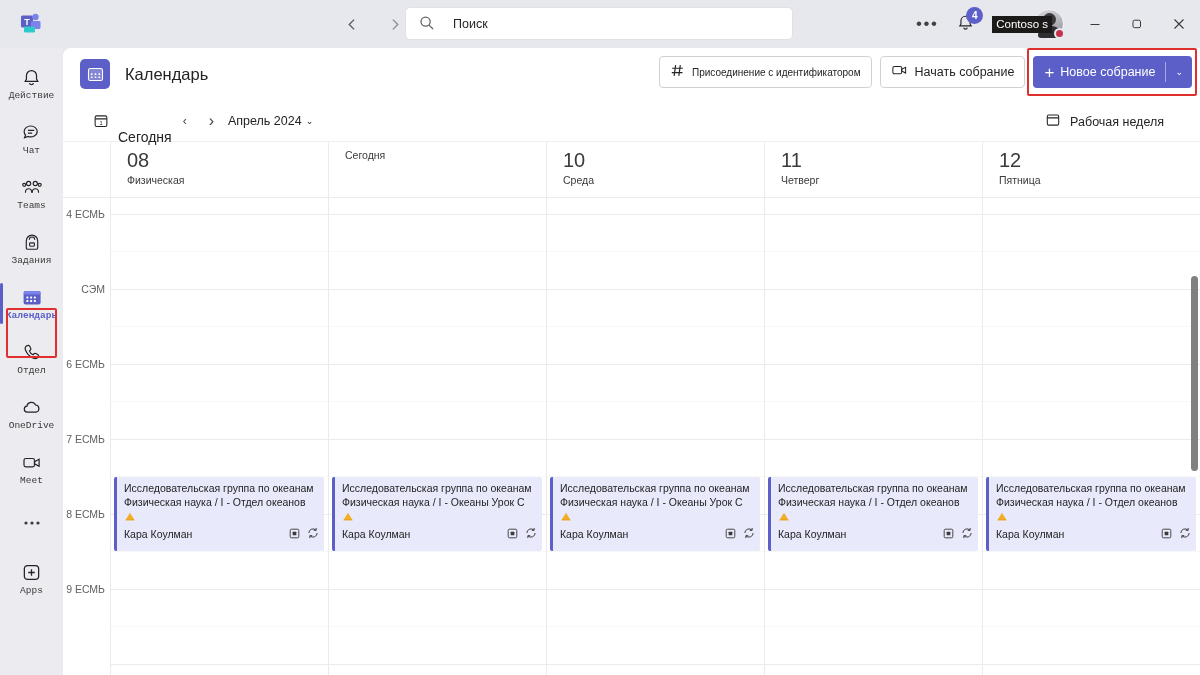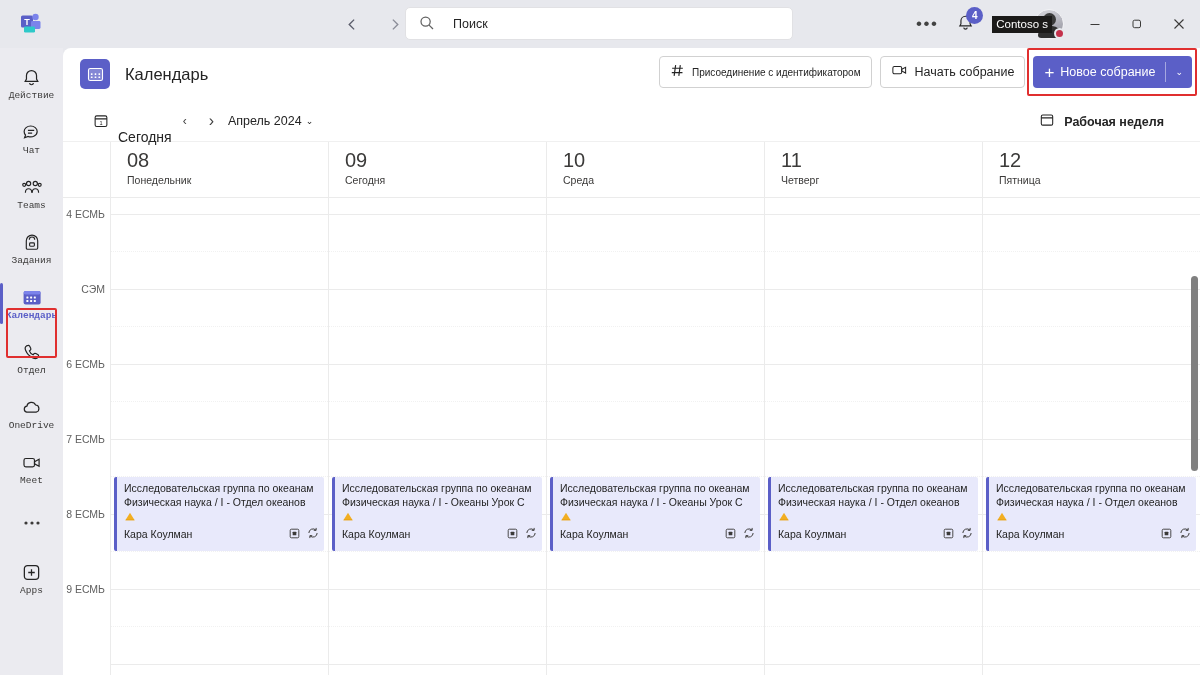--- a/index.html
+++ b/index.html
@@ -190,21 +190,21 @@
   .today-lbl { font-size: 14px; color: #242424; margin-top: 32px; }
   .nav-chev { font-size: 12px; color: #424242; padding: 0 2px; }
   .nav-chev.big { font-size: 16px; color: #424242; padding: 0 14px 0 20px; }
   .month-lbl { font-size: 12.5px; color: #242424; }
   .month-chev { font-size: 9px; color: #242424; margin-left: 4px; }
   .viewsel {
     position: absolute; right: 28px; top: 8px;
     height: 28px; display: flex; align-items: center; gap: 9px;
     padding: 0 8px; color: #242424;
   }
-  .viewsel .lbl { font-size: 12.5px; font-weight: bold; }
+  .viewsel .lbl { font-size: 12.5px; }
 
   
   .dayhead {
     display: flex; height: 56px;
     border-bottom: 1px solid #ebebeb;
     justify-content: space-between;
   }
   .dh-gutter { width: 47px; flex: none; }
   .dh-cell {
     flex: 1; border-left: 1px solid #ebebeb;
@@ -535,24 +535,23 @@
           </svg>
         </span>
         <span class="lbl">Рабочая неделя</span>
       </div>
     </div>
 
     <div class="dayhead">
       <div class="dh-gutter"></div>
       <div class="dh-cell">
         <div class="dh-num">08</div>
-        <div class="dh-day">Понедельник</div>
+        <div class="dh-day">Физическая</div>
       </div>
       <div class="dh-cell">
-        <div class="dh-num">09</div>
         <div class="dh-day">Сегодня</div>
       </div>
       <div class="dh-cell">
         <div class="dh-num">10</div>
         <div class="dh-day">Среда</div>
       </div>
       <div class="dh-cell">
         <div class="dh-num">11</div>
         <div class="dh-day">Четверг</div>
       </div>

